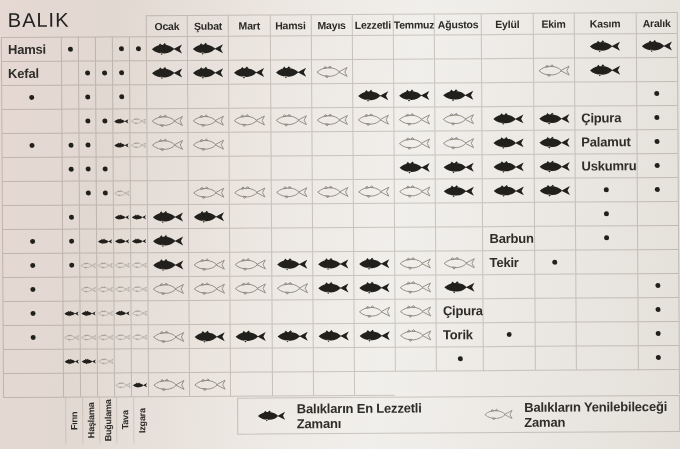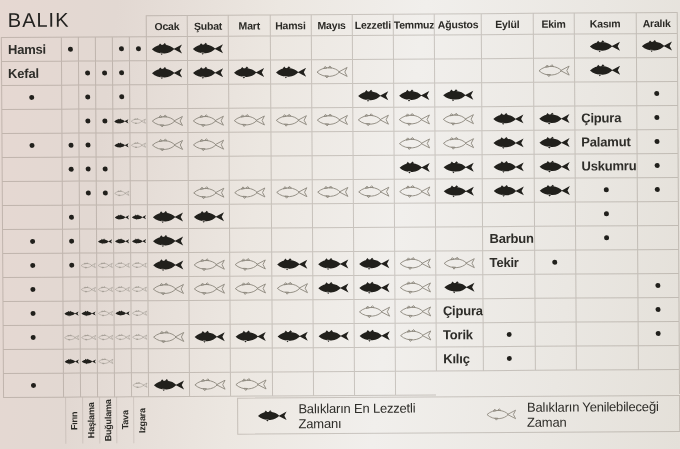--- a/index.html
+++ b/index.html
@@ -27,21 +27,21 @@
   .mlabels{position:absolute;left:64px;top:396px;display:flex;}
   .mlabel{box-sizing:border-box;width:17px;height:46px;display:flex;align-items:center;justify-content:center;
     border-left:1px solid rgba(110,100,88,0.18);}
   .mlabel span{writing-mode:vertical-rl;transform:rotate(180deg);font-size:9px;font-weight:bold;
     color:#2b2a26;white-space:nowrap;letter-spacing:-0.2px;}
   .legend{position:absolute;left:236px;top:397px;width:443px;height:37px;box-sizing:border-box;
     border:1px solid rgba(110,100,88,0.30);display:flex;align-items:center;padding-left:18px;}
   .legend-item{display:flex;align-items:center;gap:10px;}
   .legend-item + .legend-item{margin-left:44px;}
   .legend-item svg.fish{width:37px;height:15px;}
-  .legend-label{font-size:13px;font-weight:400;color:#2e2d29;letter-spacing:-0.2px;}
+  .legend-label{font-size:13px;font-weight:700;color:#2e2d29;letter-spacing:-0.2px;}
 </style>
 </head>
 <body>
 
 <div class="sheet">
   <div class="title">BALIK</div>
   <div class="grid" id="grid">
       <div class="cell spacer"></div>
       <div class="cell mh">Ocak</div>
       <div class="cell mh">Şubat</div>
@@ -783,21 +783,20 @@
       </div>
       <div class="cell sc"></div>
       <div class="cell sc"></div>
       <div class="cell sc"></div>
       <div class="cell sc"></div>
       <div class="cell sc"></div>
       <div class="cell sc"></div>
       <div class="cell sc"></div>
       <div class="cell sc"></div>
       <div class="cell sc"></div>
-      <div class="cell name">Kılıç</div>
       <div class="cell mc">
         <span class="dot"></span>
       </div>
       <div class="cell mc"></div>
       <div class="cell mc"></div>
       <div class="cell mc"></div>
       <div class="cell mc">
         <span class="dot"></span>
       </div>
       <div class="cell sc"></div>

